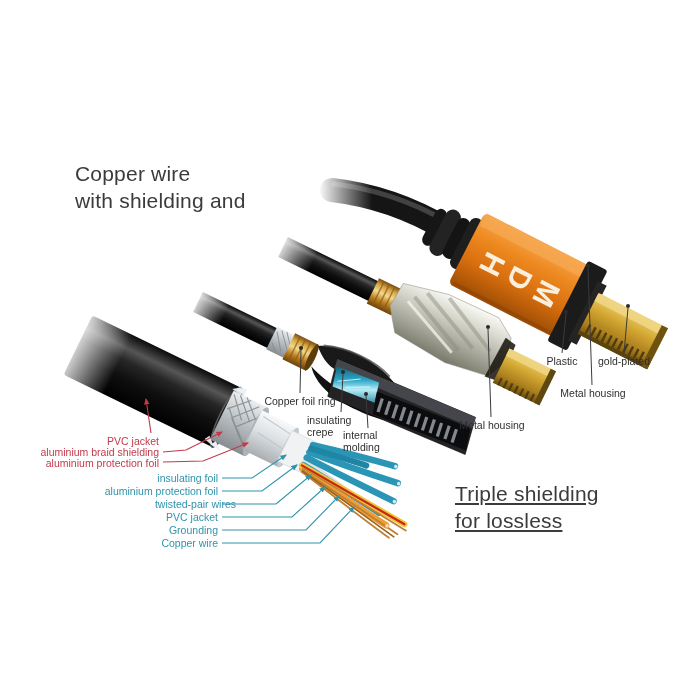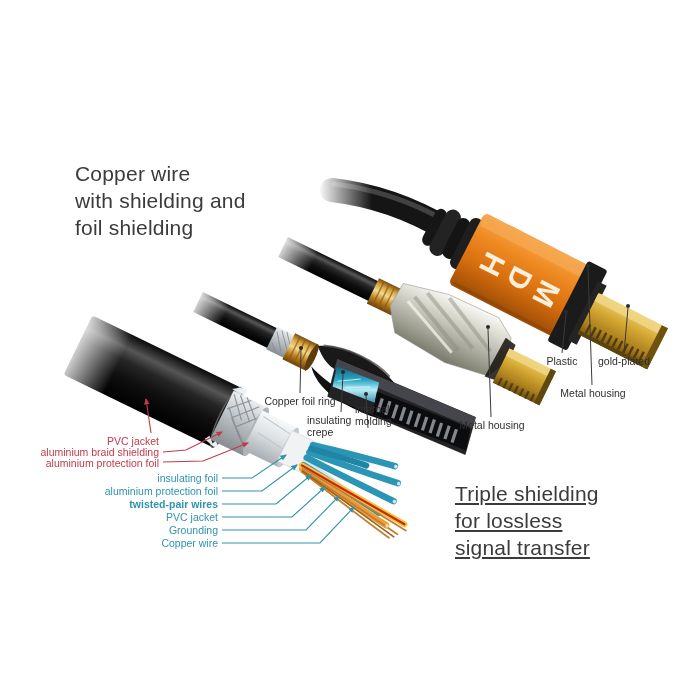--- a/index.html
+++ b/index.html
@@ -269,40 +269,38 @@
         <circle cx="488" cy="327" r="2"></circle>
       <circle cx="566" cy="312" r="2"></circle>
         <circle cx="588" cy="266" r="2"></circle>
       <circle cx="628" cy="306" r="2"></circle>
     </g>
   </svg>
 
   <div class="headline" style="left:75px;top:160px;">
     <div>Copper wire</div>
     <div>with shielding and</div>
-    <div>foil shielding</div>
   </div>
   <div class="headline" style="left:455px;top:480px;text-decoration:underline;">
     <div>Triple shielding</div>
     <div>for lossless</div>
-    <div>signal transfer</div>
   </div>
 
   <div class="lbl red" style="right:541px;top:436px;">PVC jacket</div>
   <div class="lbl red" style="right:541px;top:447px;">aluminium braid shielding</div>
   <div class="lbl red" style="right:541px;top:458px;">aluminium protection foil</div>
 
   <div class="lbl teal" style="right:482px;top:473px;">insulating foil</div>
   <div class="lbl teal" style="right:482px;top:486px;">aluminium protection foil</div>
-  <div class="lbl teal" style="right:482px;top:499px;font-weight:bold;">twisted-pair wires</div>
+  <div class="lbl teal" style="right:464px;top:499px;">twisted-pair wires</div>
   <div class="lbl teal" style="right:482px;top:512px;">PVC jacket</div>
   <div class="lbl teal" style="right:482px;top:525px;text-align:right;">Grounding</div>
   <div class="lbl teal" style="right:482px;top:538px;">Copper wire</div>
 
   <div class="lbl dark center" style="left:300px;top:396px;">Copper foil ring</div>
   <div class="lbl dark center wrap" style="left:338px;top:415px;width:62px;">insulating crepe</div>
-  <div class="lbl dark center wrap" style="left:369px;top:404px;width:52px;margin-left:12px;">internal molding</div>
+  <div class="lbl dark center wrap" style="left:369px;top:430px;width:52px;">internal molding</div>
   <div class="lbl dark center" style="left:492px;top:420px;">Metal housing</div>
   <div class="lbl dark center" style="left:562px;top:356px;">Plastic</div>
   <div class="lbl dark center" style="left:593px;top:388px;">Metal housing</div>
   <div class="lbl dark center" style="left:624px;top:356px;">gold-plated</div>
 
 </div>
 
 </body></html>

